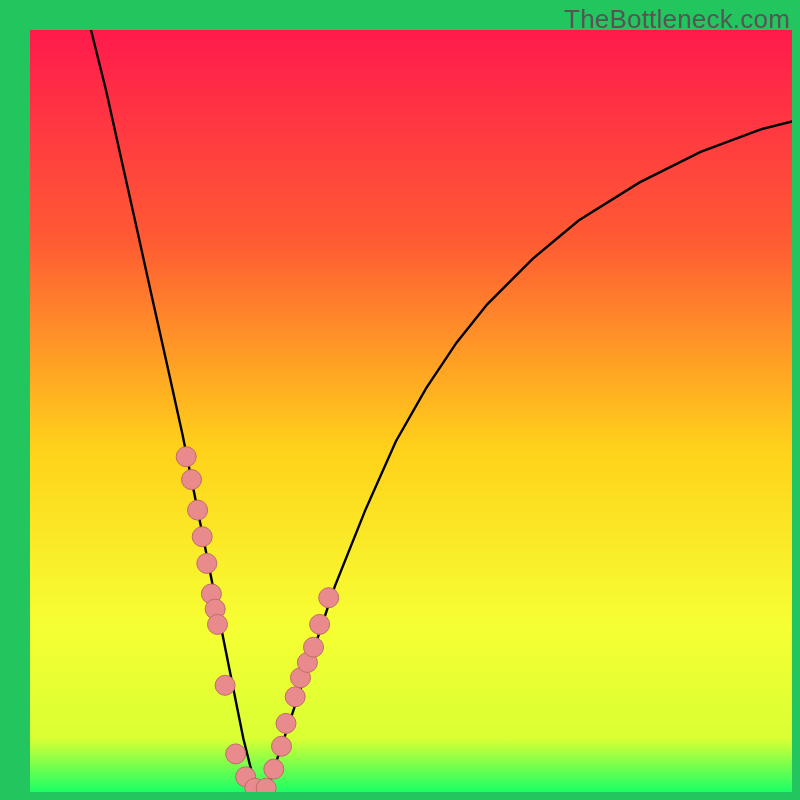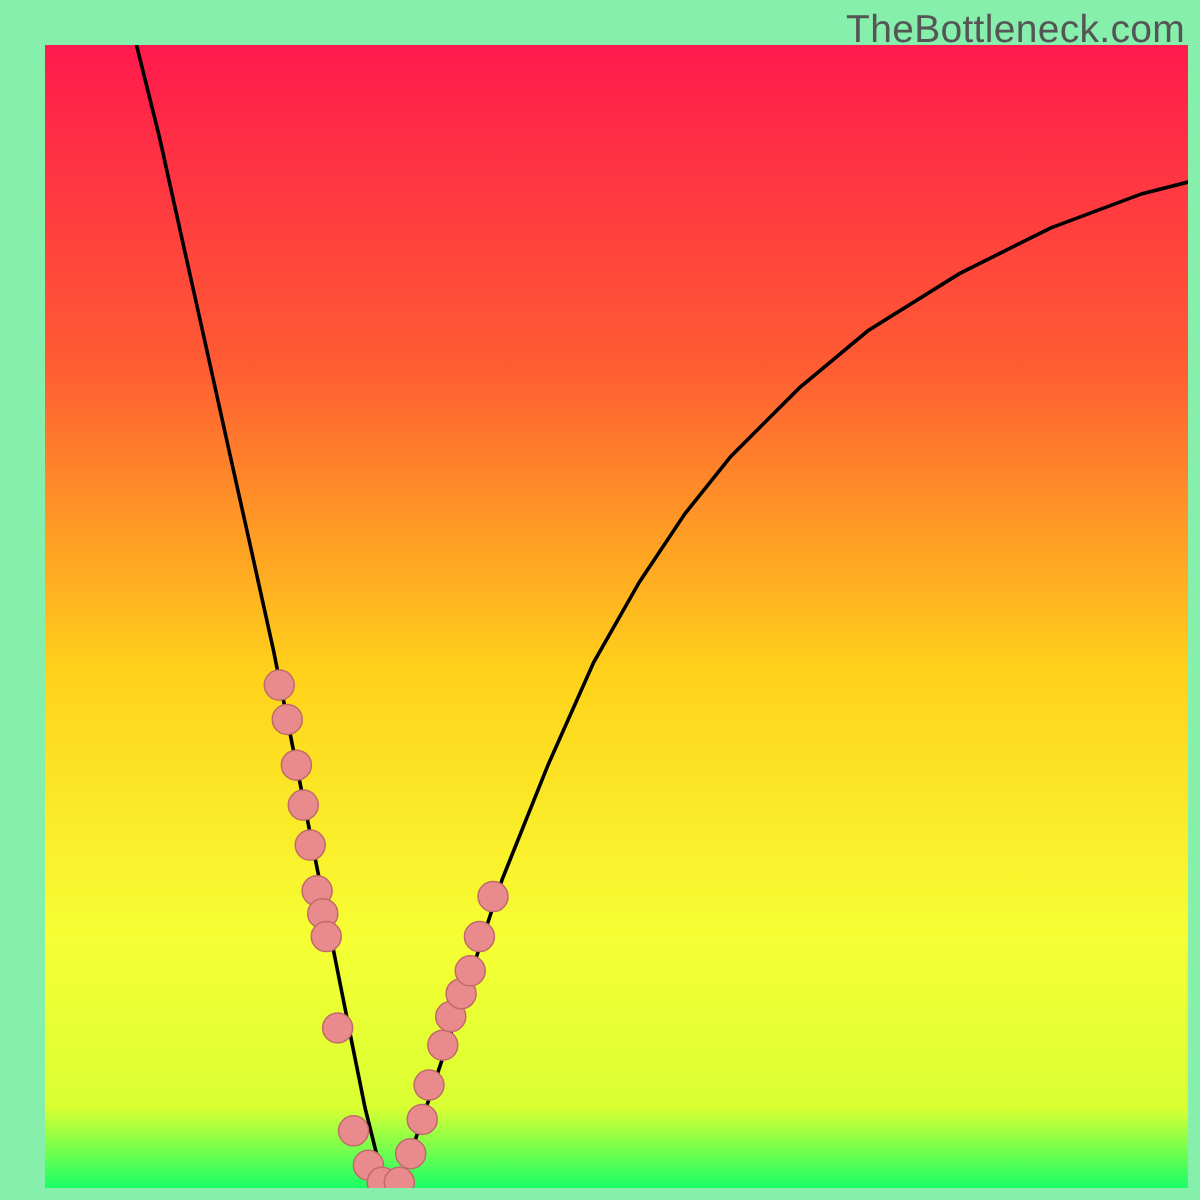--- a/index.html
+++ b/index.html
@@ -7,21 +7,21 @@
     padding: 0;
     width: 800px;
     height: 800px;
     overflow: hidden;
     background: #000;
     font-family: Arial, Helvetica, sans-serif;
   }
   .frame {
     position: absolute;
     inset: 0;
-    background: #86efac;
+    background: #22c55e;
   }
   .plot {
     position: absolute;
     left: 30px;
     top: 30px;
     width: 762px;
     height: 762px;
     overflow: hidden;
   }
   .watermark {

